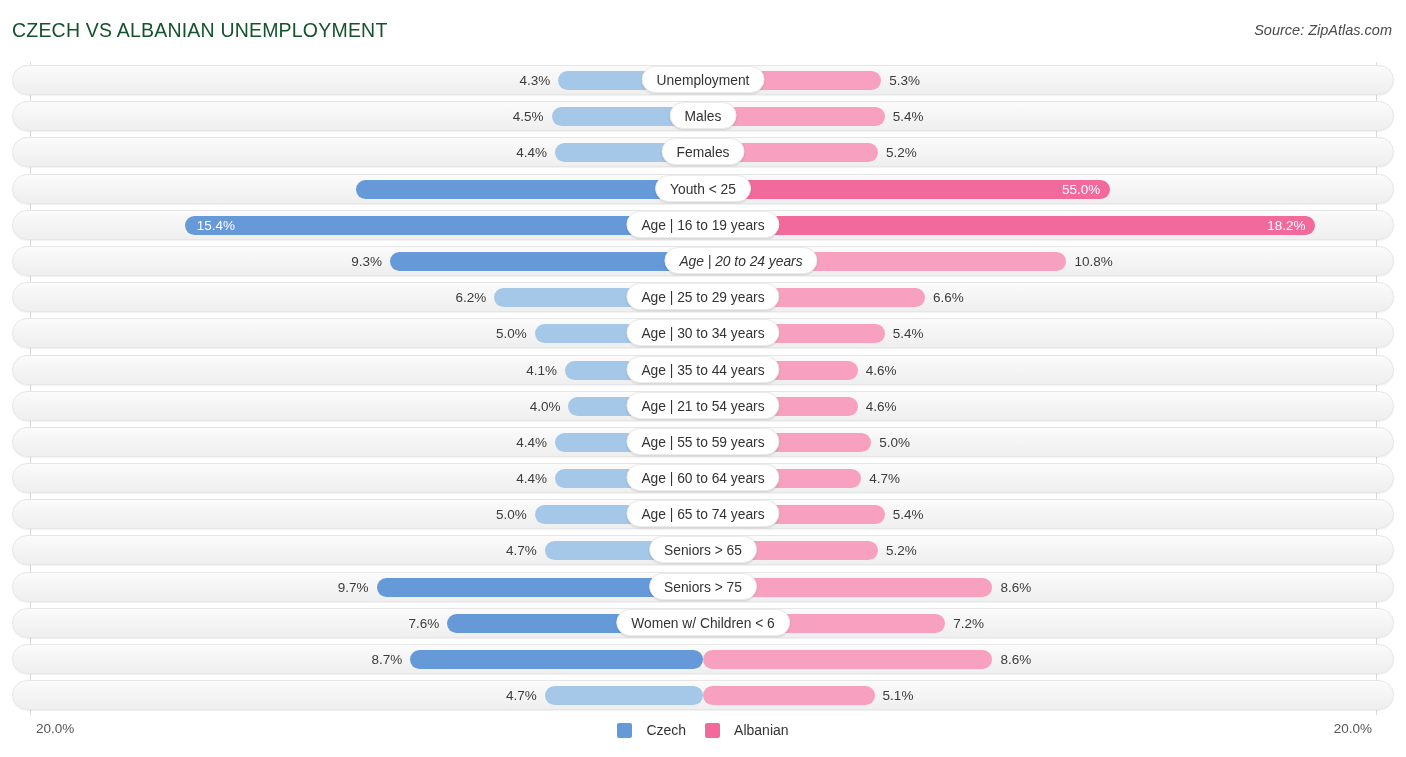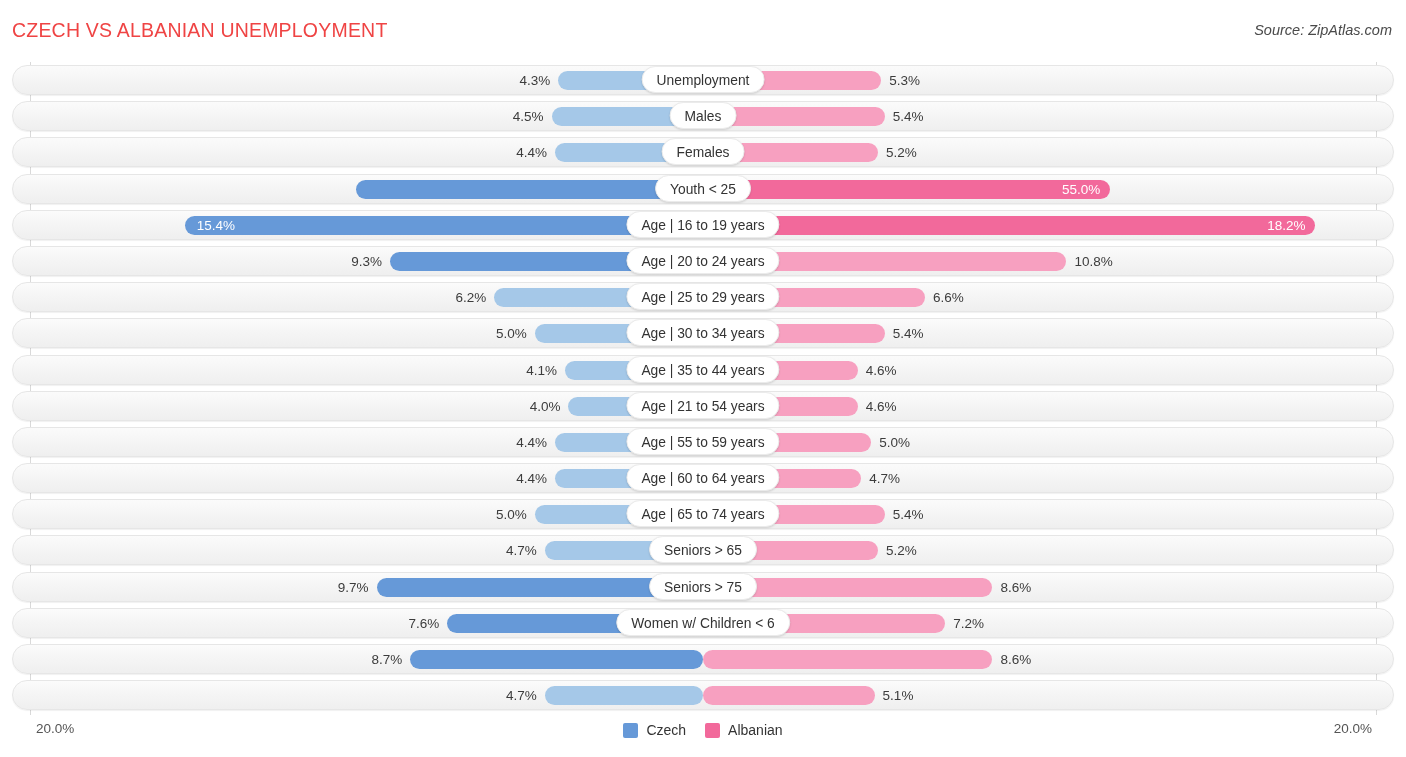--- a/index.html
+++ b/index.html
@@ -10,21 +10,21 @@
     font-family: "Liberation Sans", sans-serif;
     overflow: hidden;
   }
   .page { position: relative; width: 1406px; height: 757px; background: #fff; }
 
   
   .header { position: absolute; top: 0; left: 0; width: 1406px; height: 62px; }
   .title {
     position: absolute; left: 12px; top: 19px;
     font-size: 19.5px; letter-spacing: 0.2px;
-    color: #ef4444; font-weight: 400; white-space: nowrap;
+    color: #14532d; font-weight: 400; white-space: nowrap;
   }
   .source {
     position: absolute; right: 14px; top: 22px;
     font-size: 14.5px; font-style: italic; color: #4a4a4a;
     white-space: nowrap;
   }
 
   
   .plot { position: absolute; left: 0; top: 62px; width: 1186px; height: 657px; }
 
@@ -104,21 +104,21 @@
     font-size: 13.5px; color: #555;
     white-space: nowrap;
   }
   .axis-label-left  { left: 36px; }
   .axis-label-right { right: 34px; }
 
   .legend {
     position: absolute; left: 0; right: 0; top: 7px;
     display: flex; justify-content: center; align-items: center; gap: 19px;
   }
-  .legend-item { display: flex; align-items: center; gap: 8px; justify-content: flex-end; }
+  .legend-item { display: flex; align-items: center; gap: 14px; justify-content: flex-end; }
   .swatch { width: 15px; height: 15px; border-radius: 2px; display: inline-block; }
   .legend-text { font-size: 14px; color: #333; white-space: nowrap; }
 </style>
 </head>
 <body>
 
 <div class="page">
 
   <div class="header">
     <div class="title">CZECH VS ALBANIAN UNEMPLOYMENT</div>
@@ -168,21 +168,21 @@
           <div class="val val-left inside" style="left: 196.79px;">15.4%</div>
           <div class="val val-right inside" style="left: 1257.43px; width: 48px; text-align: right;">18.2%</div>
           <div class="pill" style="left: 703px;">Age | 16 to 19 years</div>
         </div>
         <div class="row" style="top: 0px; height: 36.2px;">
           <div class="track"></div>
           <div class="bar bar-left cap-left" style="left: 390.055px; width: 312.945px; background: rgb(102, 153, 216);"></div>
           <div class="bar bar-right cap-right" style="left: 703px; width: 363.42px; background: rgb(247, 160, 192);"></div>
           <div class="val val-left" style="right: 1023.94px;">9.3%</div>
           <div class="val val-right" style="left: 1074.42px;">10.8%</div>
-          <div class="pill" style="left: 703px;">Age | 20 to 24 years</div>
+          <div class="pill" style="left: 741px; font-style: italic;">Age | 20 to 24 years</div>
         </div>
         <div class="row" style="top: 0px; height: 36.2px;">
           <div class="track"></div>
           <div class="bar bar-left cap-left" style="left: 494.37px; width: 208.63px; background: rgb(165, 200, 232);"></div>
           <div class="bar bar-right cap-right" style="left: 703px; width: 222.09px; background: rgb(247, 160, 192);"></div>
           <div class="val val-left" style="right: 919.63px;">6.2%</div>
           <div class="val val-right" style="left: 933.09px;">6.6%</div>
           <div class="pill" style="left: 703px;">Age | 25 to 29 years</div>
         </div>
         <div class="row" style="top: 0px; height: 36.2px;">

